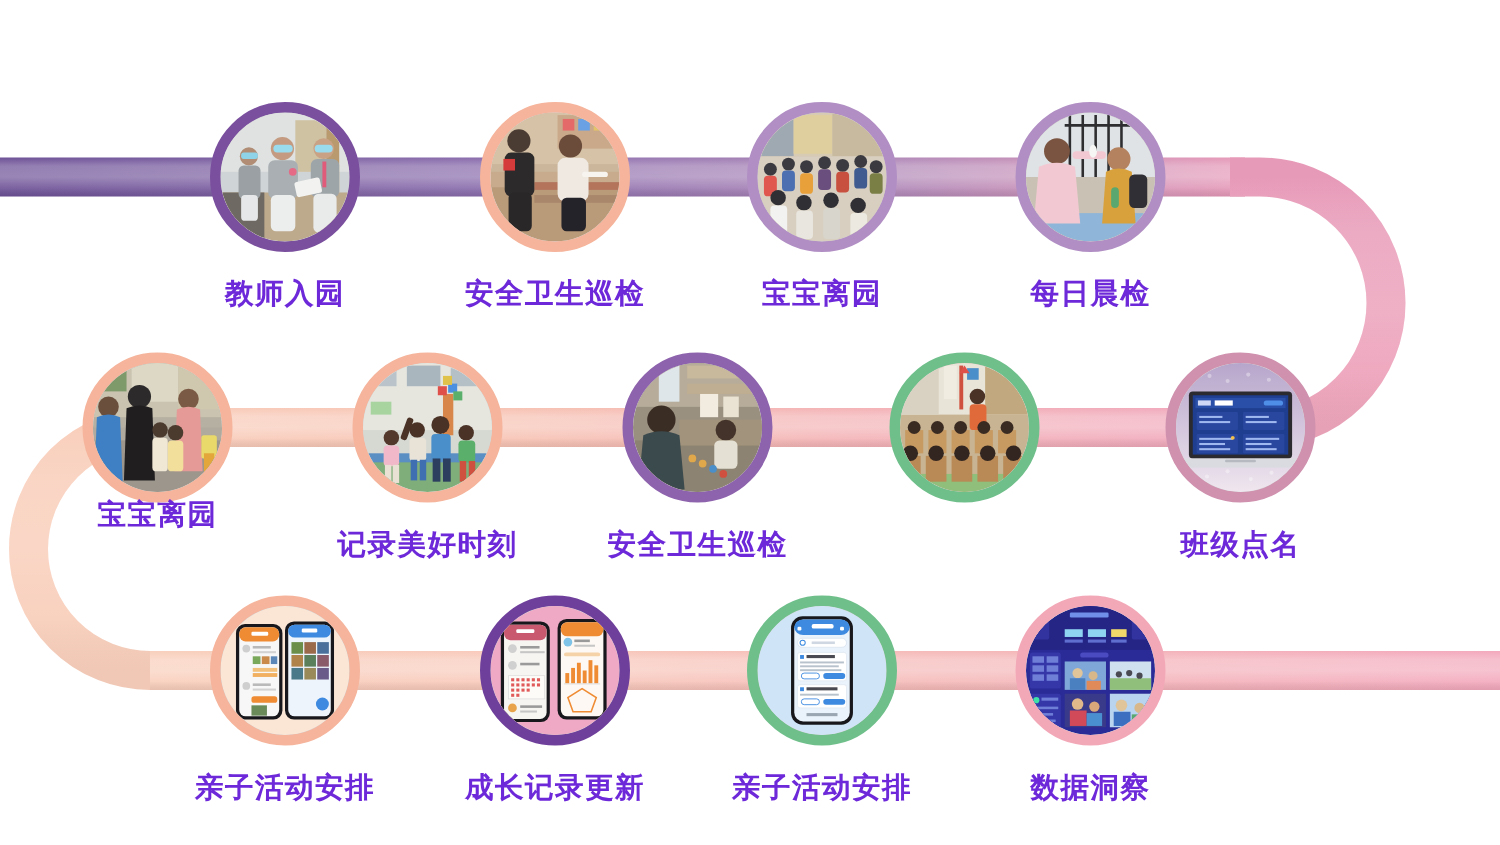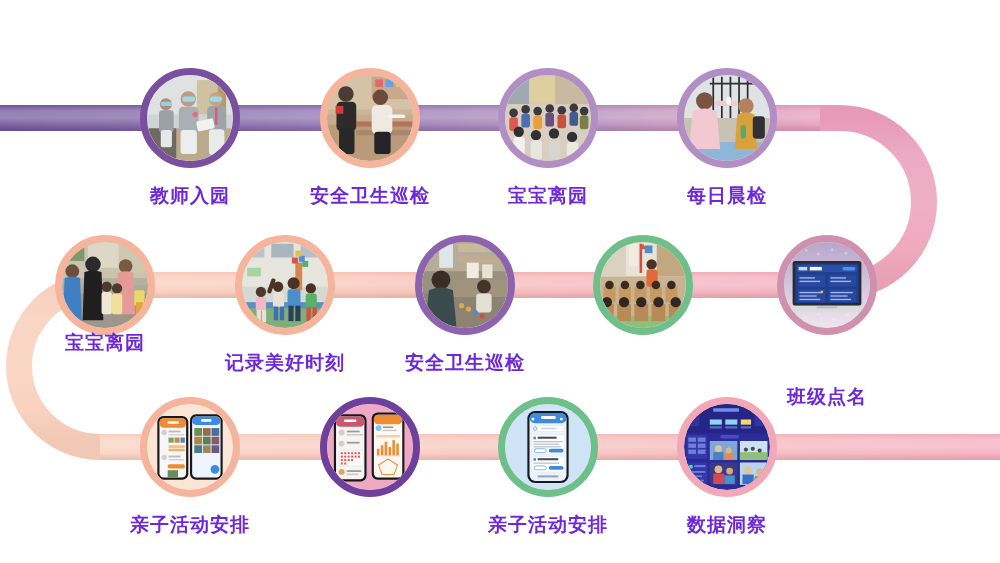--- a/index.html
+++ b/index.html
@@ -495,21 +495,21 @@
             <rect x="54" y="66" width="24" height="1.6"></rect>
           </g>
           <circle cx="44" cy="58" r="1.5" fill="#f2c14a"></circle>
 
           <rect x="4" y="74" width="92" height="7" rx="3" fill="#d9dbe0"></rect>
           <rect x="38" y="75" width="24" height="2" rx="1" fill="#b6b9c0"></rect>
         </svg>
       </div>
     </div>
   </div>
-  <div class="label" style="left:827px;top:350px;margin-top:34px;">班级点名</div>
+  <div class="label" style="left:827px;top:350px;">班级点名</div>
 
   <div class="node" style="left:190px;top:447px;">
     <div class="ring" style="width:100px;height:100px;border:7px solid #f5b49b;">
       <div class="photo">
         <svg class="scene" viewBox="0 0 100 100">
           <rect width="100" height="100" fill="#fbe6d6"></rect>
 
           <g>
             <rect x="12" y="14" width="36" height="74" rx="7" fill="#18181c"></rect>
             <rect x="14.5" y="16.5" width="31" height="69" rx="5" fill="#f7f7f7"></rect>
@@ -617,20 +617,21 @@
                 <rect x="80.5" y="46" width="3" height="14"></rect>
             </g>
             <rect x="57" y="60" width="28" height="0.8" fill="#ddd"></rect>
 
             <polygon points="71,64 82,71 78,82 64,82 60,71" fill="none" stroke="#ef8b33" stroke-width="1.2"></polygon>
           </g>
         </svg>
       </div>
     </div>
   </div>
+  <div class="label" style="left:370px;top:512px;">成长记录更新</div>
 
   <div class="node" style="left:548px;top:447px;">
     <div class="ring" style="width:100px;height:100px;border:7px solid #6fbf8b;">
       <div class="photo">
         <svg class="scene" viewBox="0 0 100 100">
           <rect width="100" height="100" fill="#cfe4f7"></rect>
           <rect x="26" y="8" width="48" height="84" rx="9" fill="#18181c"></rect>
           <rect x="28.5" y="10.5" width="43" height="79" rx="7" fill="#eaf2fb"></rect>
           <rect x="28.5" y="10.5" width="43" height="12" rx="7" fill="#3d8ae0"></rect>
           <rect x="42" y="14" width="17" height="3.5" rx="1.5" fill="#ffffff"></rect>

